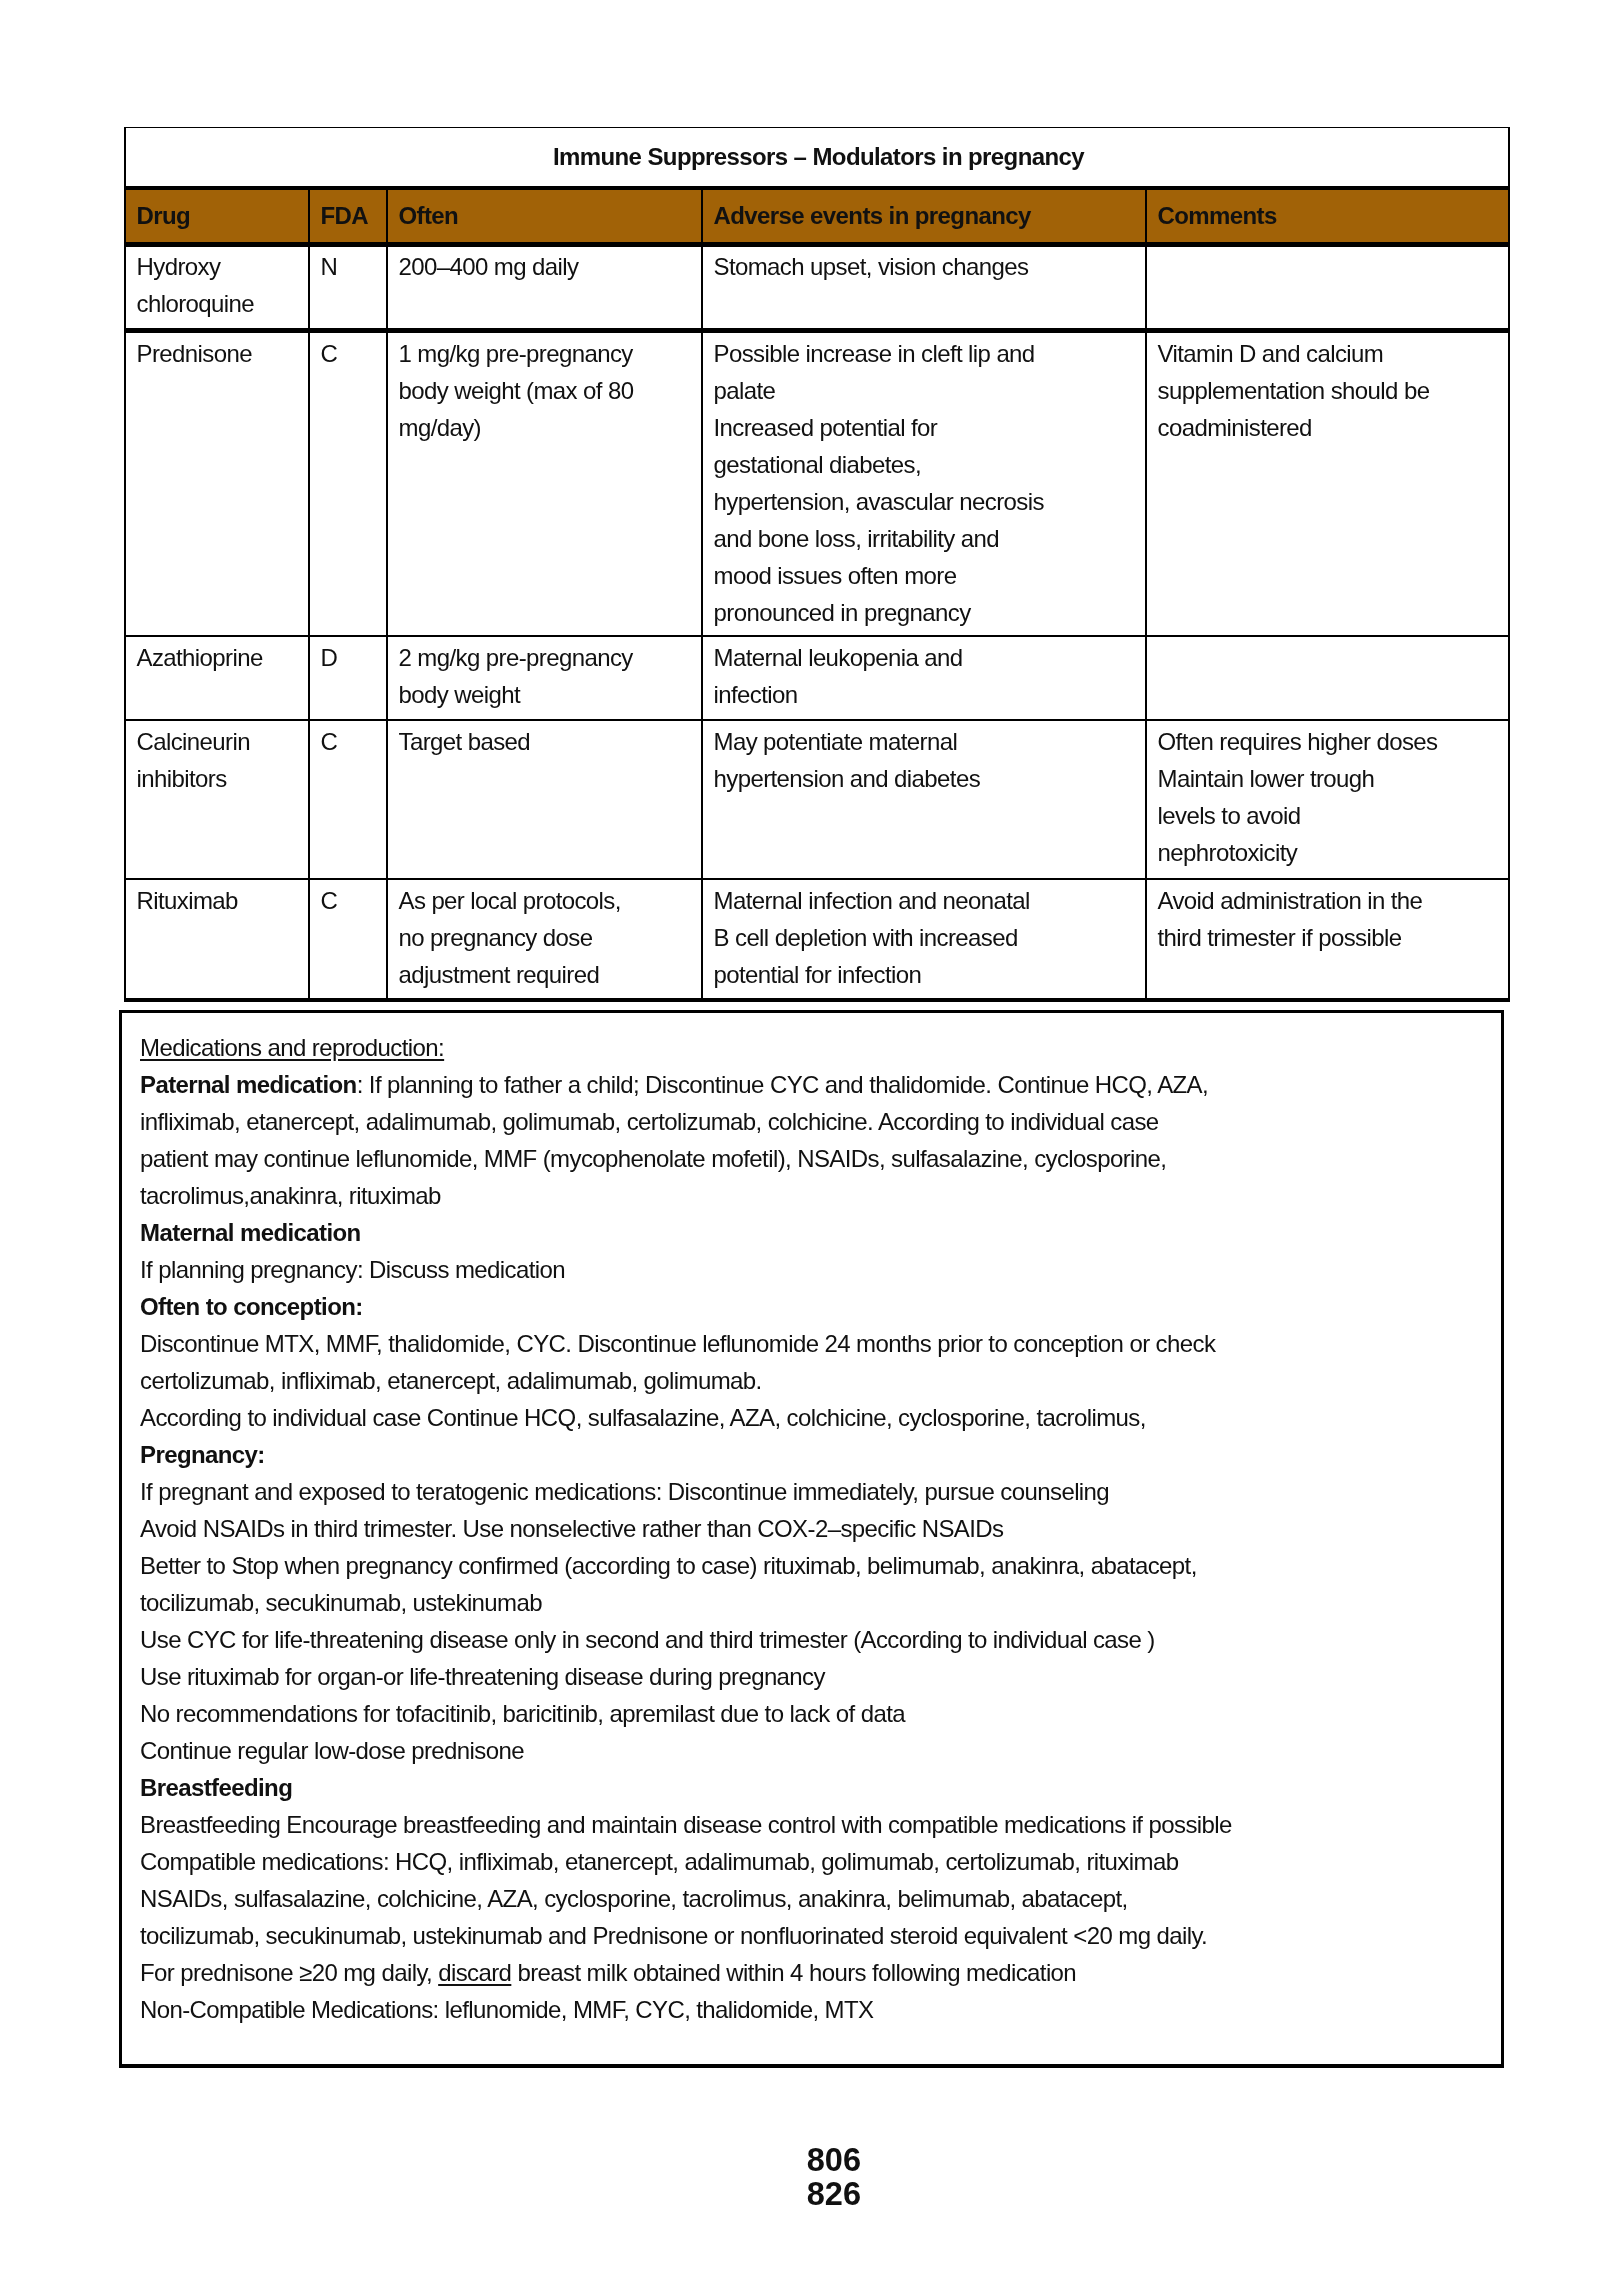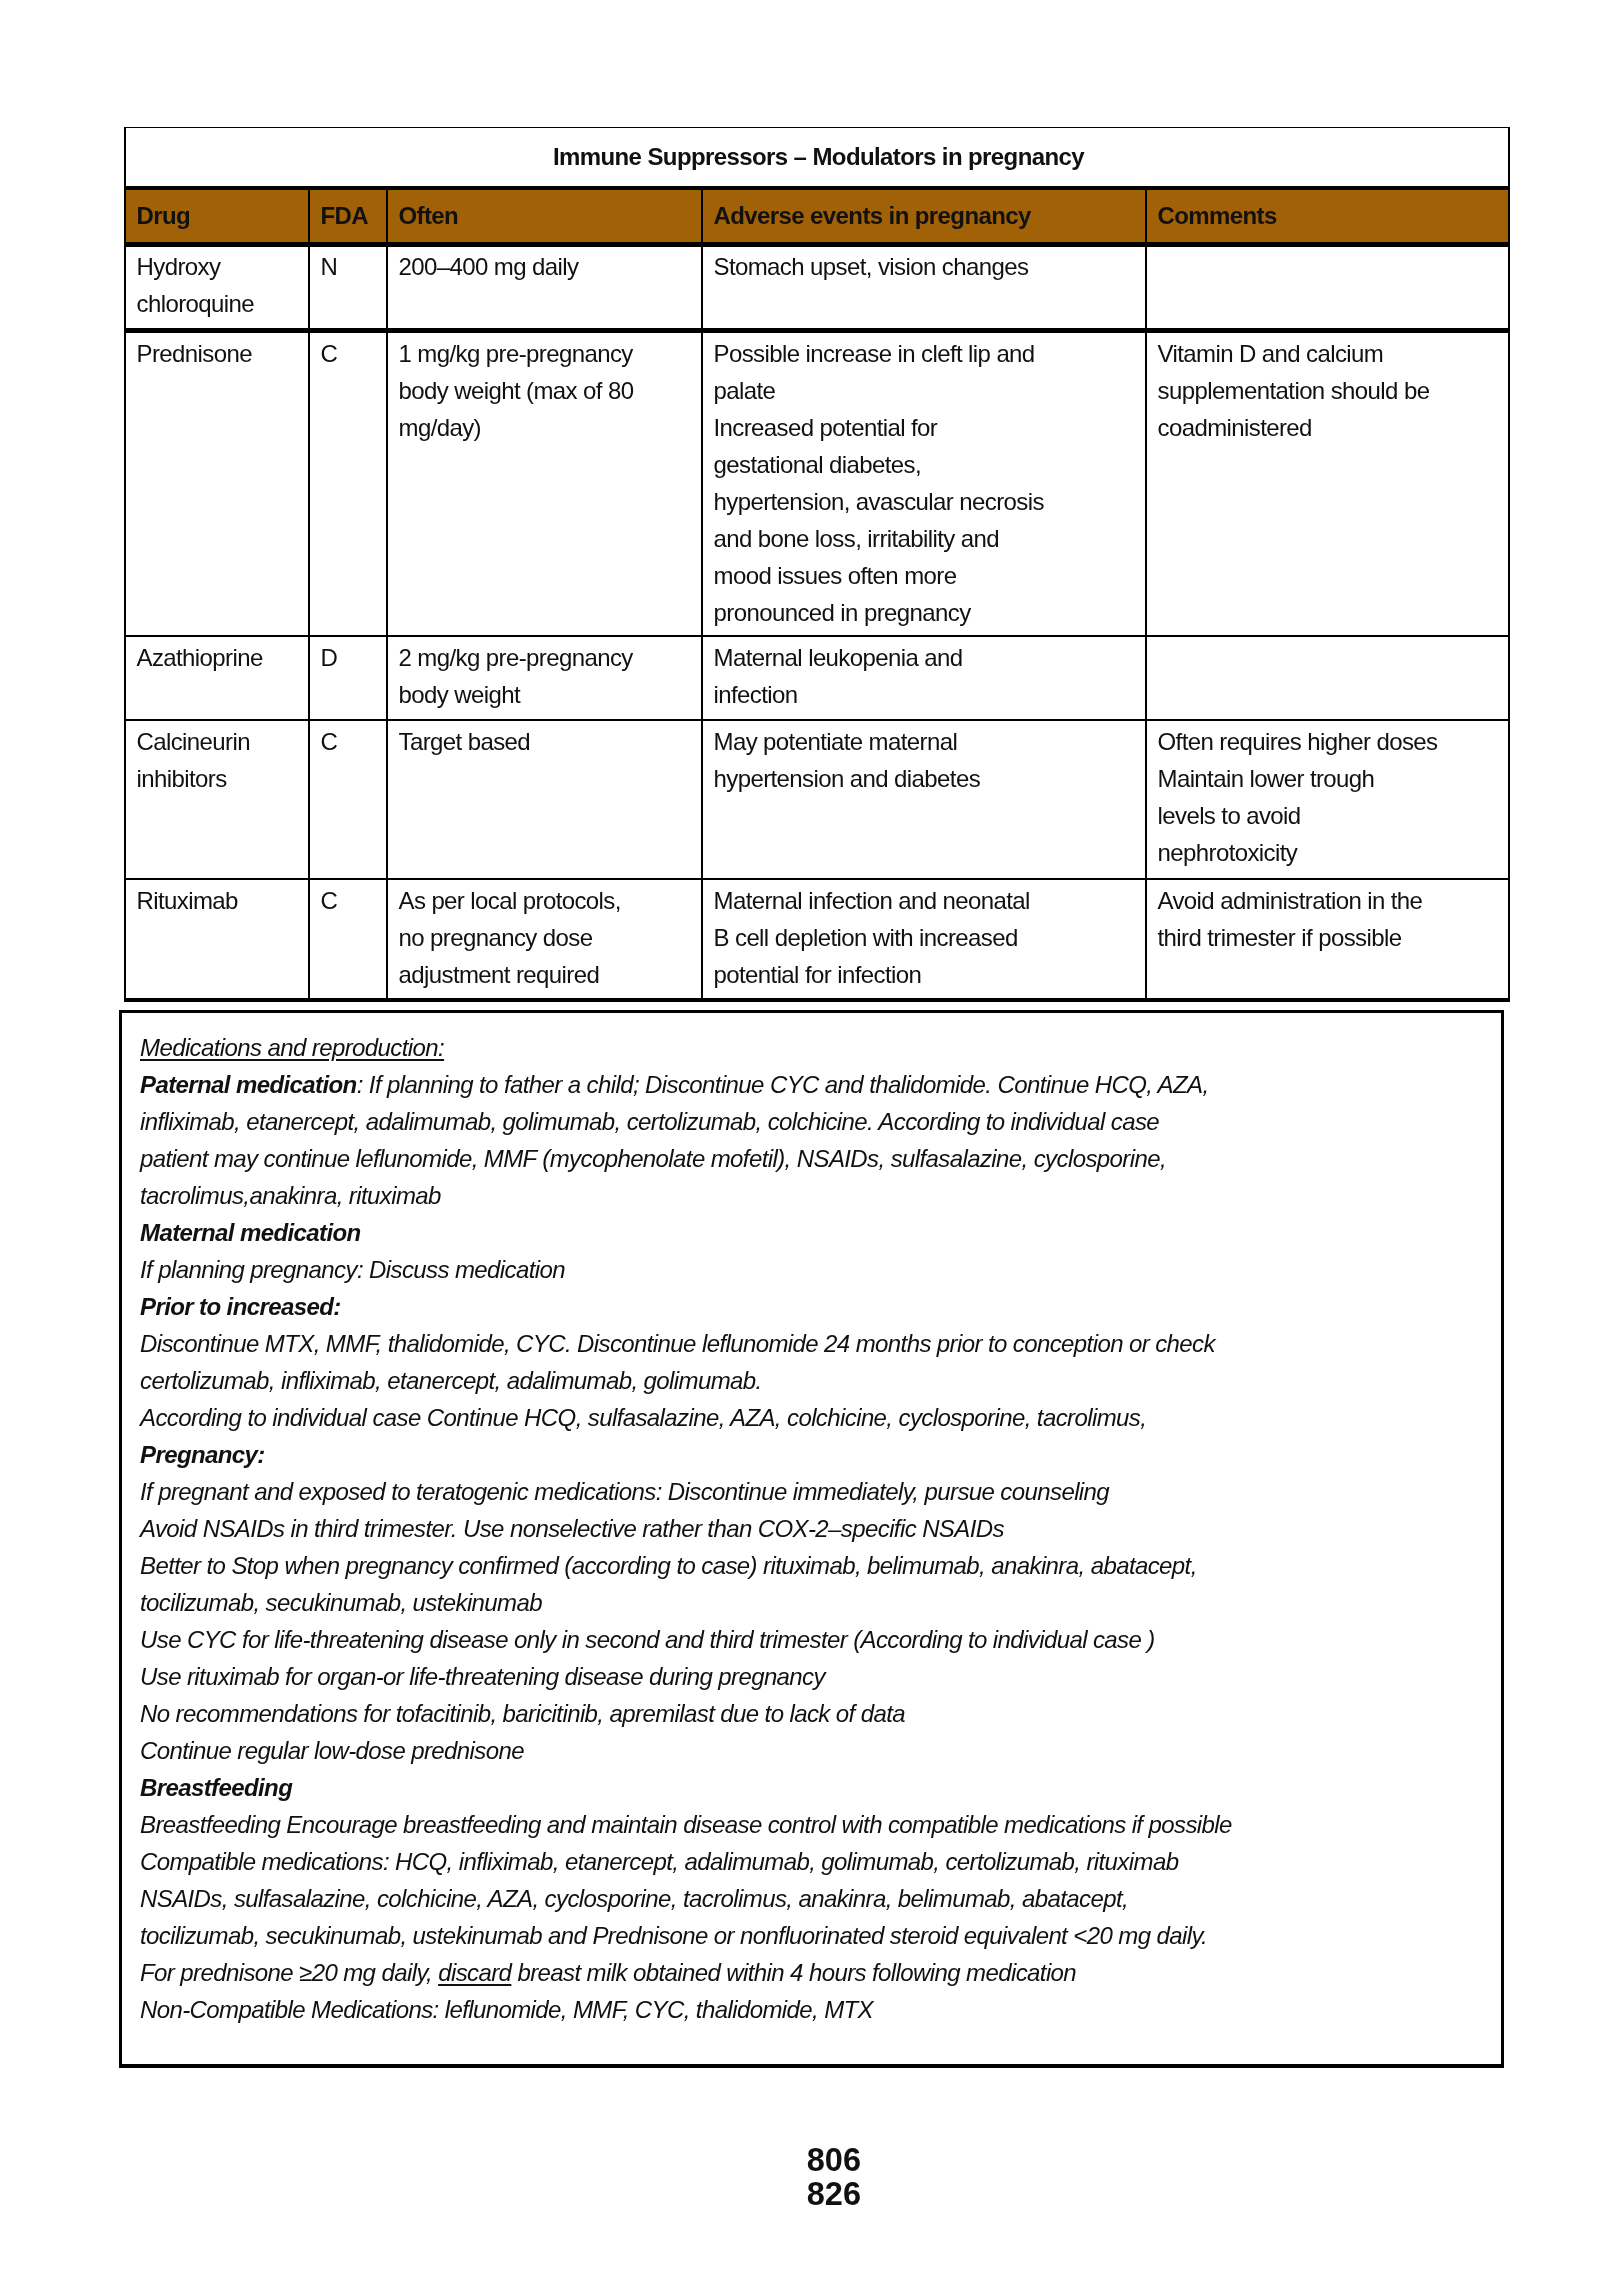--- a/index.html
+++ b/index.html
@@ -28,21 +28,21 @@
   col.c-drug { width: 184px; }
   col.c-fda  { width: 78px; }
   col.c-dose { width: 315px; }
   col.c-ae   { width: 444px; }
   col.c-com  { width: 363px; }
 
   
   #notes-box { position: absolute; left: 119px; top: 1010px; width: 1379px; height: 1051px;
                border: 3.8px solid #000; border-top-width: 3.8px; border-bottom-width: 4.8px; box-sizing: content-box; }
   #notes-inner { position: absolute; left: 18px; top: 16.3px; right: 9.6px;
-                 font-size: 24px; line-height: 37px; letter-spacing: -0.6px; font-style: italic; }
+                 font-size: 24px; line-height: 37px; letter-spacing: -0.6px; }
   .u { text-decoration: underline; text-underline-offset: 2.9px; }
   .b { font-weight: bold; }
 
   
   #page-numbers { position: absolute; left: 0; width: 1618px; top: 2143px; text-align: center; padding-left: 23px; }
   #page-numbers span { display: block; font-family: "Liberation Sans", sans-serif; font-weight: bold;
                        font-size: 32.5px; line-height: 34px; margin-left: 3.8px; }
 </style>
 </head>
 <body>
@@ -178,21 +178,21 @@
   <div id="notes-inner">
     <span class="line u">Medications and reproduction:</span>
     <span class="line"><span class="b">Paternal medication</span><span>:  If planning to father a child; Discontinue CYC and thalidomide. Continue HCQ, AZA,</span></span>
     <span class="line">infliximab, etanercept, adalimumab, golimumab, certolizumab, colchicine. According to individual case</span>
     <span class="line">patient may continue leflunomide, MMF (mycophenolate mofetil), NSAIDs, sulfasalazine, cyclosporine,</span>
     <span class="line">tacrolimus,anakinra, rituximab</span>
 
     <span class="line b">Maternal medication</span>
     <span class="line">If planning pregnancy: Discuss medication</span>
 
-    <span class="line b">Prior to increased:</span>
+    <span class="line b">Often to conception:</span>
     <span class="line">Discontinue MTX, MMF, thalidomide, CYC. Discontinue leflunomide 24 months prior to conception or check</span>
     <span class="line">certolizumab, infliximab, etanercept, adalimumab, golimumab.</span>
     <span class="line">According to individual case Continue HCQ, sulfasalazine, AZA, colchicine, cyclosporine, tacrolimus,</span>
 
     <span class="line b">Pregnancy:</span>
     <span class="line">If pregnant and exposed to teratogenic medications: Discontinue immediately, pursue counseling</span>
     <span class="line">Avoid NSAIDs in third trimester. Use nonselective rather than COX-2–specific NSAIDs</span>
     <span class="line">Better to Stop when pregnancy confirmed (according to case) rituximab, belimumab, anakinra, abatacept,</span>
     <span class="line">tocilizumab, secukinumab, ustekinumab</span>
     <span class="line">Use CYC for life-threatening disease only in second and third trimester (According to individual case )</span>

